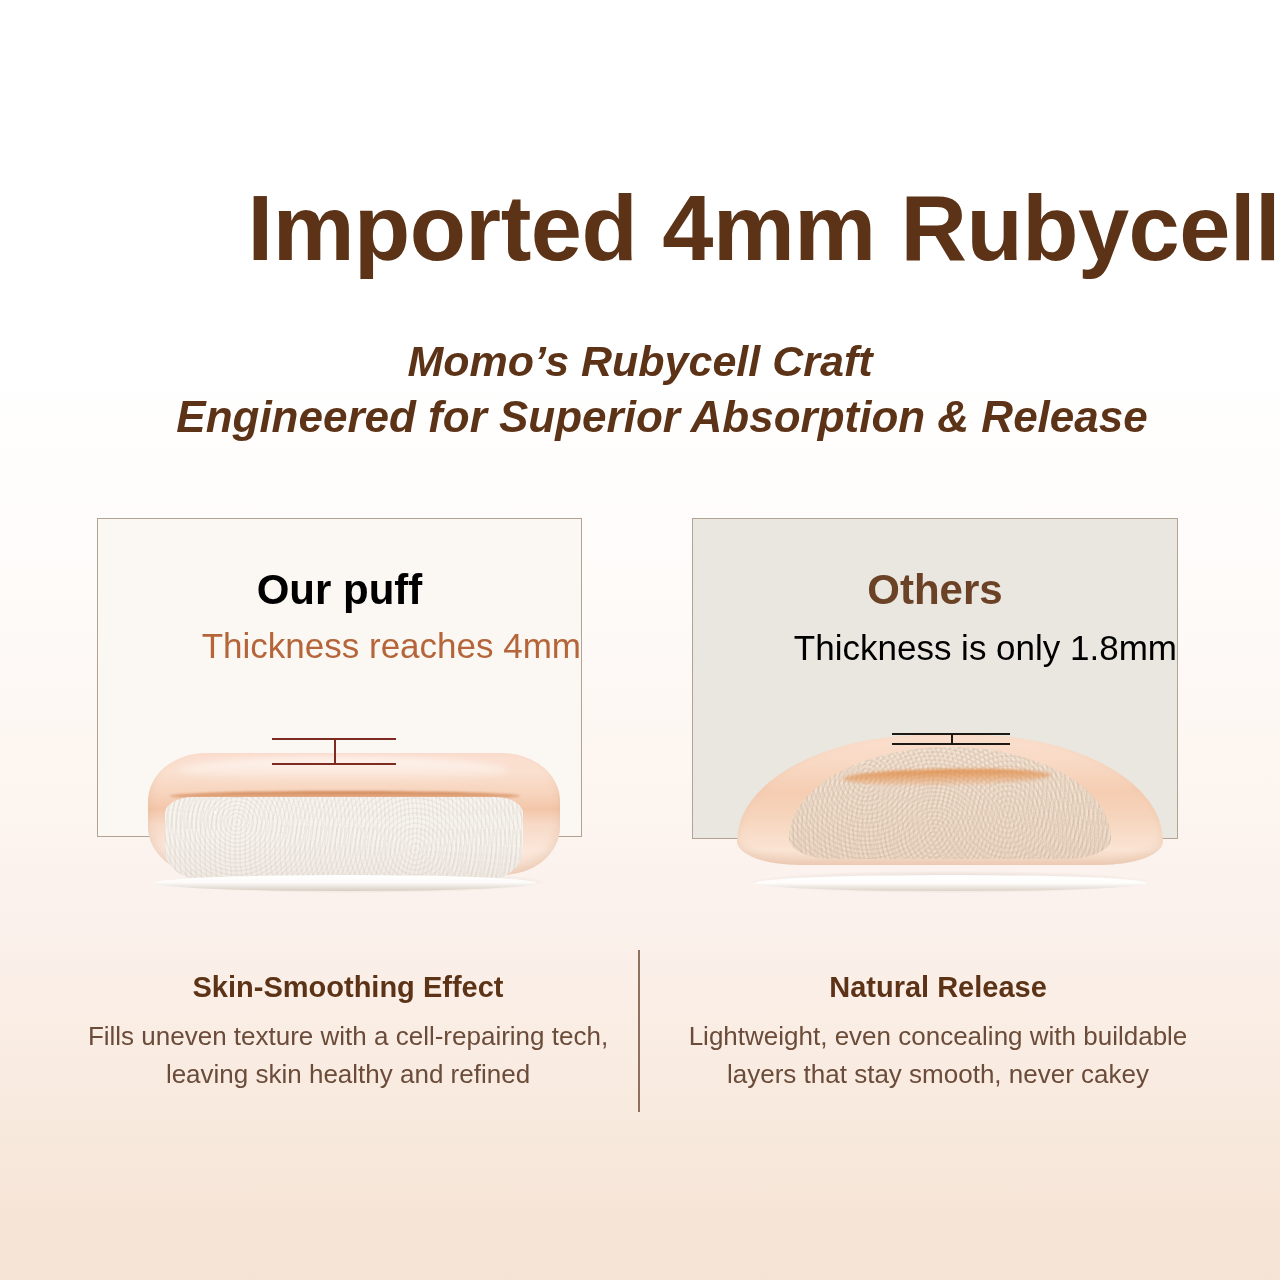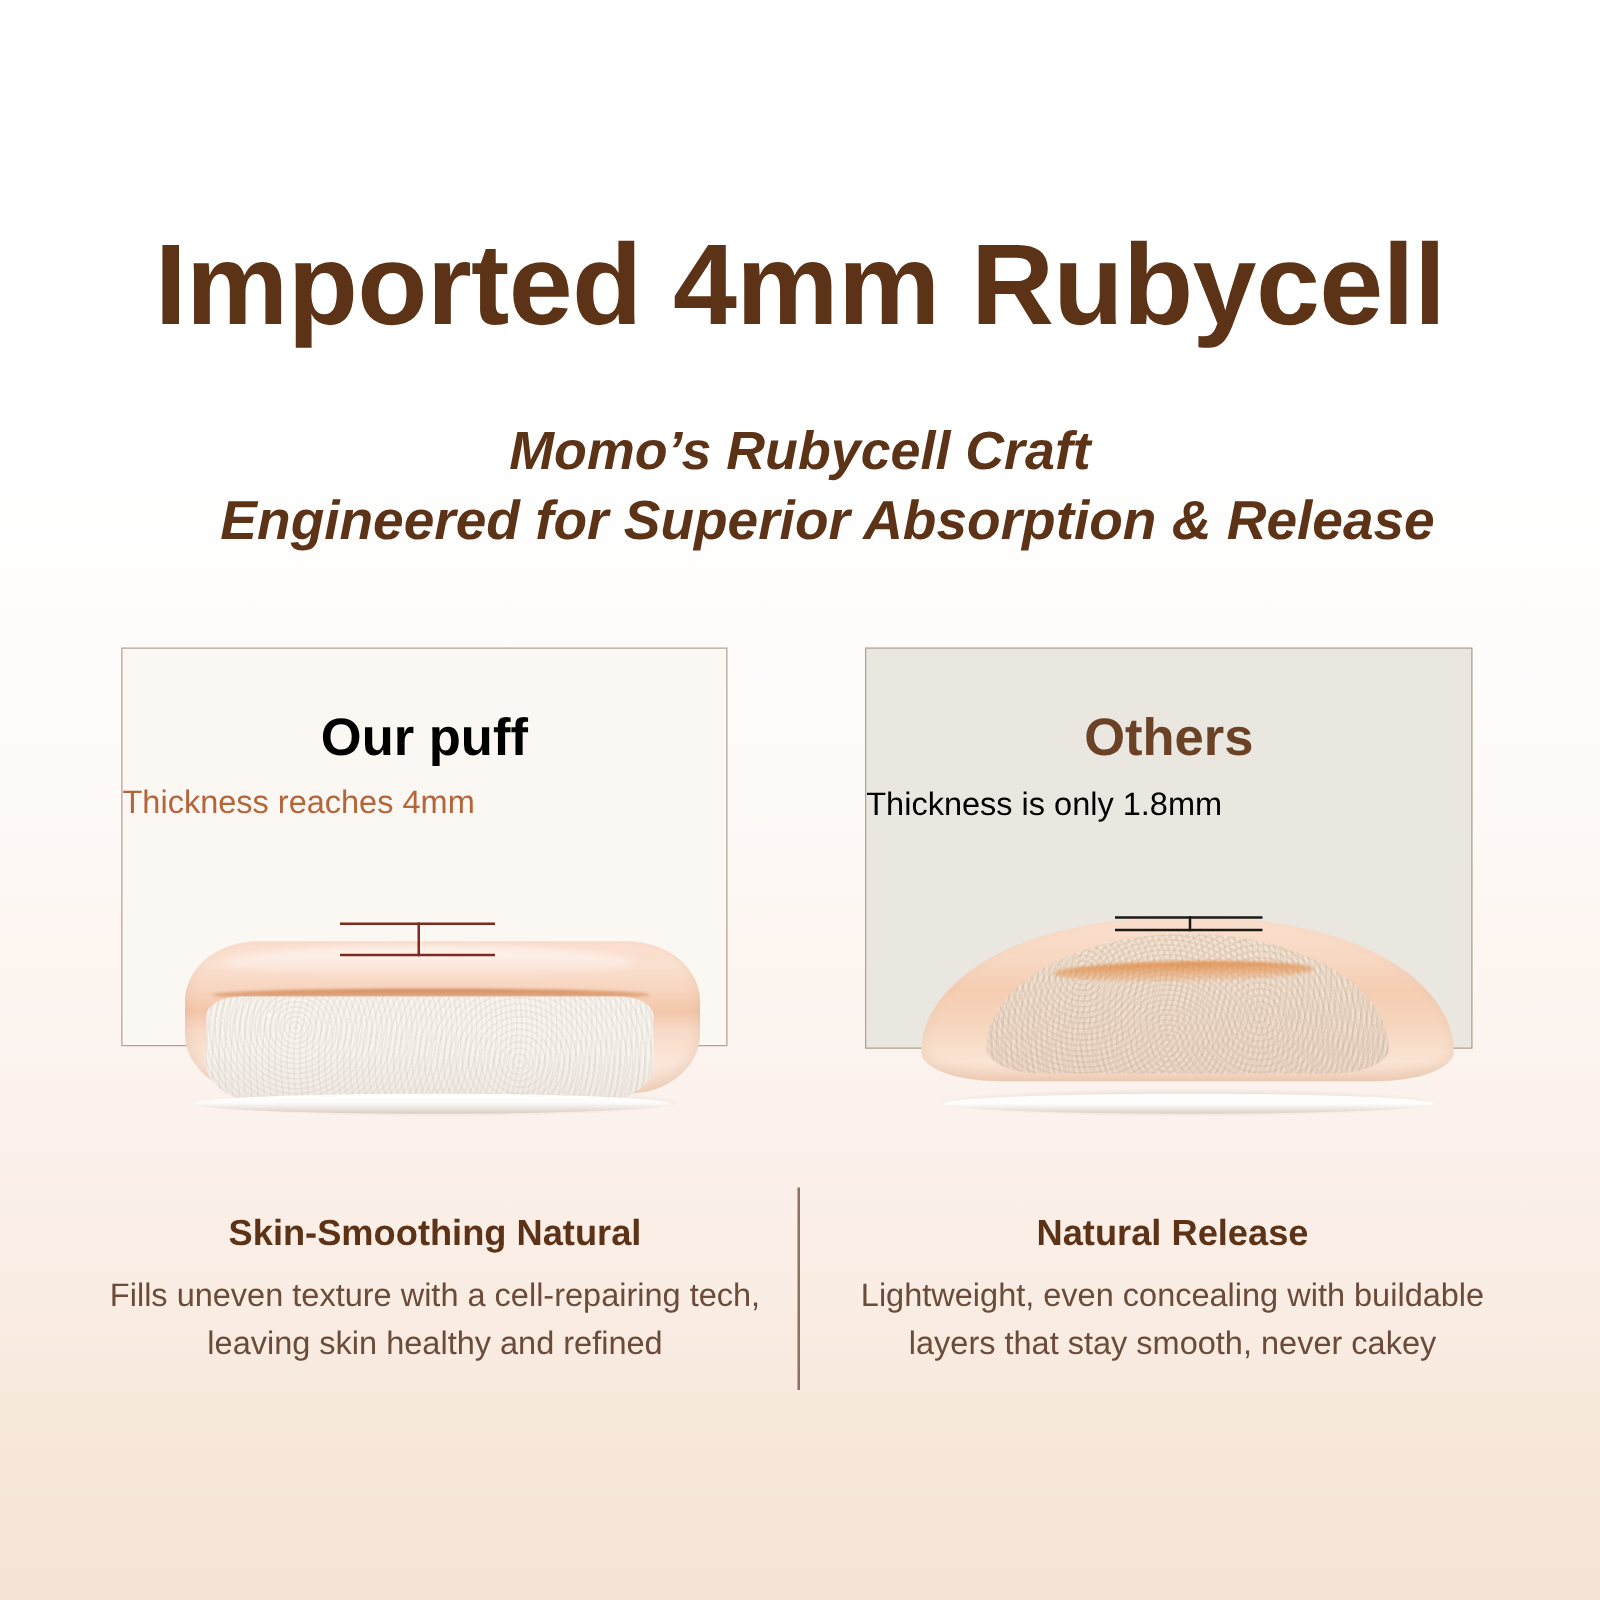--- a/index.html
+++ b/index.html
@@ -31,21 +31,21 @@
         #f5e3d5 100%);
     overflow: hidden;
   }
 
   
   .hero-title {
     position: absolute;
     left: 0;
     right: 0;
     top: 182px;
-    text-align: center;
+    text-align: right;
     font-size: 92px;
     line-height: 1.0;
     font-weight: 700;
     letter-spacing: -0.5px;
     color: #5c3317;
     white-space: nowrap;
   }
 
   .hero-sub {
     position: absolute;
@@ -94,22 +94,22 @@
     font-size: 42px;
     line-height: 1.1;
   }
   .panel-left .panel-heading  { top: 48px; color: #000000; }
   .panel-right .panel-heading { top: 48px; color: #6b4226; }
 
   .panel-subheading {
     position: absolute;
     left: 0;
     right: 0;
-    text-align: left;
-    font-size: 26px;
+    text-align: right;
+    font-size: 35px;
     line-height: 1.1;
     font-weight: 400;
   }
   .panel-left .panel-subheading  { top: 108px; color: #b5653a; }
   .panel-right .panel-subheading { top: 110px; color: #000000; }
 
   
   .puff-stage {
     position: absolute;
     pointer-events: none;
@@ -378,21 +378,21 @@
   <div class="caliper caliper-right">
     <div class="bar top"></div>
     <div class="stem"></div>
     <div class="bar bottom"></div>
   </div>
 
   <div class="feature-divider"></div>
 
   <div class="features">
     <div class="feature feature-left">
-      <p class="feature-title">Skin-Smoothing Natural</p>
+      <p class="feature-title">Skin-Smoothing Effect</p>
       <p class="feature-desc">Fills uneven texture with a cell-repairing tech, leaving skin healthy and refined</p>
     </div>
 
     <div class="feature feature-right">
       <p class="feature-title">Natural Release</p>
       <p class="feature-desc">Lightweight, even concealing with buildable layers that stay smooth, never cakey</p>
     </div>
   </div>
 
 </div>

